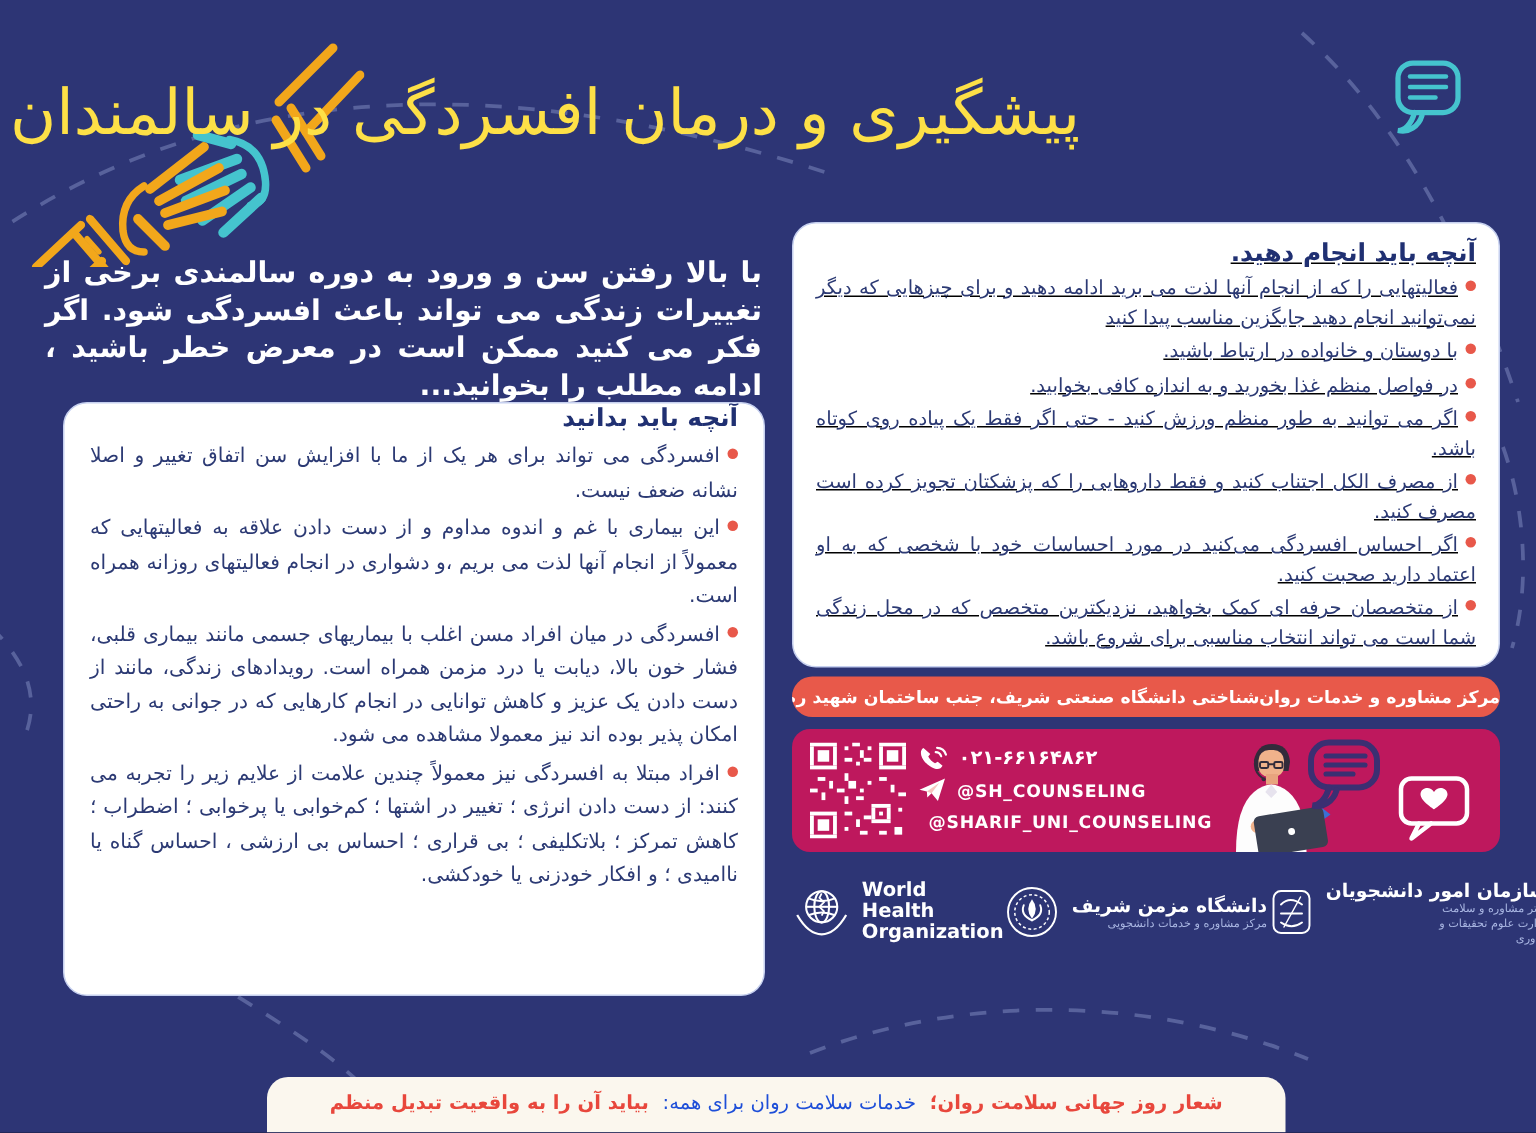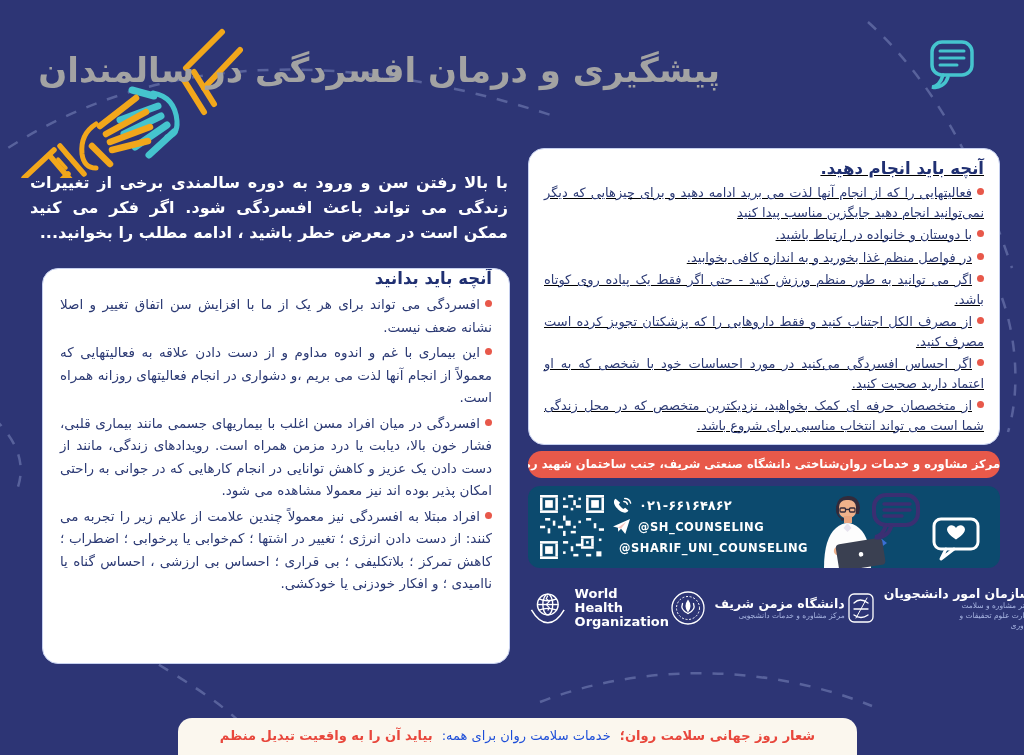--- a/index.html
+++ b/index.html
@@ -10,28 +10,28 @@
   }
   .abs{position:absolute;}
   svg{display:block;}
 
   
   .deco{left:0;top:0;pointer-events:none;z-index:0;}
 
   
   .main-title{
     left:180px;top:50px;width:540px;height:58px;
-    color:#a3a3a3;font-size:34px;font-weight:bold;
+    color:#fde047;font-size:42px;font-weight:normal;
     text-align:center;direction:rtl;white-space:nowrap;z-index:2;
   }
 
   
   .intro{
     left:30px;top:170px;width:478px;
-    color:#ffffff;font-weight:bold;font-size:16px;line-height:25px;
+    color:#ffffff;font-weight:bold;font-size:19px;line-height:25px;
     direction:rtl;text-align:justify;z-index:2;
   }
 
   
   .card{
     background:#ffffff;border-radius:16px;box-sizing:border-box;
     overflow:hidden;z-index:2;direction:rtl;
     border:1px solid #c6d0ef;
   }
   .know-card{left:42px;top:268px;width:468px;height:396px;padding:0 17px;}
@@ -55,21 +55,21 @@
   .pill-banner{
     left:528px;top:451px;width:472px;height:27px;border-radius:14px;
     background:#e8594a;color:#ffffff;font-weight:bold;font-size:11.5px;
     line-height:27px;text-align:center;direction:rtl;white-space:nowrap;
     overflow:hidden;z-index:2;
   }
 
   
   .contact-card{
     left:528px;top:486px;width:472px;height:82px;border-radius:12px;
-    background:#0c4a6e;z-index:2;direction:ltr;overflow:hidden;
+    background:#be185d;z-index:2;direction:ltr;overflow:hidden;
   }
   .qr{left:12px;top:9px;}
   .contact-rows{left:84px;top:9px;width:190px;}
   .contact-row{
     display:flex;align-items:center;gap:7px;height:21px;
     color:#ffffff;font-weight:bold;
   }
   .contact-row .handle{font-size:11.5px;letter-spacing:.5px;white-space:nowrap;}
   .contact-row .phone-num{font-size:13px;direction:ltr;}
   .person{left:280px;bottom:0;}

